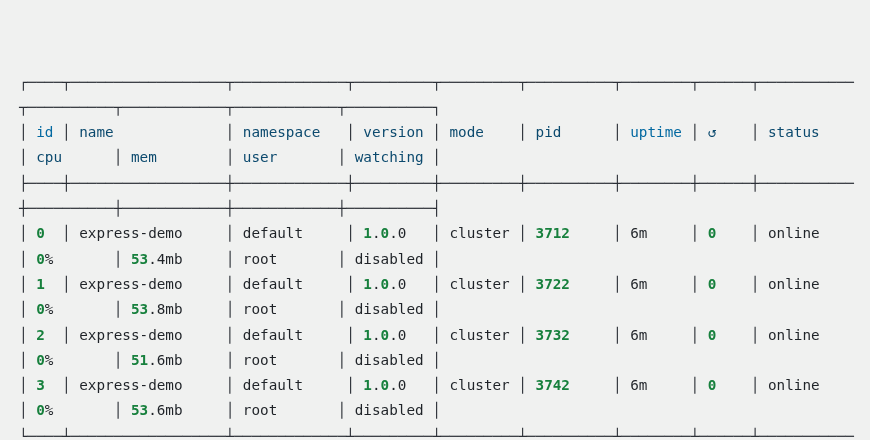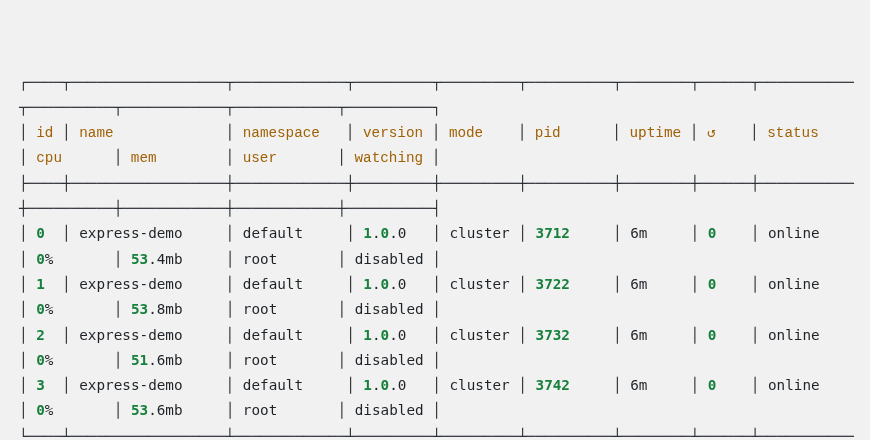--- a/index.html
+++ b/index.html
@@ -10,23 +10,23 @@
   }
   .terminal{
     padding:19px 0 0 19px;
     font-size:14.3px;
     line-height:25.3px;
     white-space:pre;
   }
   .term-line{height:25.3px;}
   
   .t{color:#2b2f36;}
-  .h{color:#a16207;font-family:Liberation Mono, monospace;}
+  .h{color:#0c4a6e;}
   .k{color:#1f2328;}
   .g{color:#17803d;font-weight:700;}
-  .r{color:#a16207;}
+  .r{color:#0369a1;}
 </style>
 </head>
 <body>
 
 <div class="terminal">
   <div id="pm2-table"><div class="term-line"><span class="t">┌────┬──────────────────┬─────────────┬─────────┬─────────┬──────────┬────────┬──────┬───────────</span></div><div class="term-line"><span class="t">┬──────────┬────────────┬────────────┬──────────┐</span></div><div class="term-line"><span class="t">│</span><span class="k"> </span><span class="r">id</span><span class="k"> </span><span class="t">│</span><span class="k"> </span><span class="h">name</span><span class="k">             </span><span class="t">│</span><span class="k"> </span><span class="h">namespace</span><span class="k">   </span><span class="t">│</span><span class="k"> </span><span class="h">version</span><span class="k"> </span><span class="t">│</span><span class="k"> </span><span class="h">mode</span><span class="k">    </span><span class="t">│</span><span class="k"> </span><span class="h">pid</span><span class="k">      </span><span class="t">│</span><span class="k"> </span><span class="r">uptime</span><span class="k"> </span><span class="t">│</span><span class="k"> </span><span class="h">↺</span><span class="k">    </span><span class="t">│</span><span class="k"> </span><span class="h">status</span><span class="k">    </span></div><div class="term-line"><span class="t">│</span><span class="k"> </span><span class="h">cpu</span><span class="k">      </span><span class="t">│</span><span class="k"> </span><span class="h">mem</span><span class="k">        </span><span class="t">│</span><span class="k"> </span><span class="h">user</span><span class="k">       </span><span class="t">│</span><span class="k"> </span><span class="h">watching</span><span class="k"> </span><span class="t">│</span></div><div class="term-line"><span class="t">├────┼──────────────────┼─────────────┼─────────┼─────────┼──────────┼────────┼──────┼───────────</span></div><div class="term-line"><span class="t">┼──────────┼────────────┼────────────┼──────────┤</span></div><div class="term-line"><span class="t">│</span><span class="k"> </span><span class="g">0</span><span class="k">  </span><span class="t">│</span><span class="k"> </span><span class="k">express-demo</span><span class="k">     </span><span class="t">│</span><span class="k"> </span><span class="k">default</span><span class="k">     </span><span class="t">│</span><span class="k"> </span><span class="g">1</span><span class="k">.</span><span class="g">0</span><span class="k">.</span><span class="k">0</span><span class="k">   </span><span class="t">│</span><span class="k"> </span><span class="k">cluster</span><span class="k"> </span><span class="t">│</span><span class="k"> </span><span class="g">3712</span><span class="k">     </span><span class="t">│</span><span class="k"> </span><span class="k">6m</span><span class="k">     </span><span class="t">│</span><span class="k"> </span><span class="g">0</span><span class="k">    </span><span class="t">│</span><span class="k"> </span><span class="k">online</span><span class="k">    </span></div><div class="term-line"><span class="t">│</span><span class="k"> </span><span class="g">0</span><span class="k">%</span><span class="k">       </span><span class="t">│</span><span class="k"> </span><span class="g">53</span><span class="k">.4mb</span><span class="k">     </span><span class="t">│</span><span class="k"> </span><span class="k">root</span><span class="k">       </span><span class="t">│</span><span class="k"> </span><span class="k">disabled</span><span class="k"> </span><span class="t">│</span></div><div class="term-line"><span class="t">│</span><span class="k"> </span><span class="g">1</span><span class="k">  </span><span class="t">│</span><span class="k"> </span><span class="k">express-demo</span><span class="k">     </span><span class="t">│</span><span class="k"> </span><span class="k">default</span><span class="k">     </span><span class="t">│</span><span class="k"> </span><span class="g">1</span><span class="k">.</span><span class="g">0</span><span class="k">.</span><span class="k">0</span><span class="k">   </span><span class="t">│</span><span class="k"> </span><span class="k">cluster</span><span class="k"> </span><span class="t">│</span><span class="k"> </span><span class="g">3722</span><span class="k">     </span><span class="t">│</span><span class="k"> </span><span class="k">6m</span><span class="k">     </span><span class="t">│</span><span class="k"> </span><span class="g">0</span><span class="k">    </span><span class="t">│</span><span class="k"> </span><span class="k">online</span><span class="k">    </span></div><div class="term-line"><span class="t">│</span><span class="k"> </span><span class="g">0</span><span class="k">%</span><span class="k">       </span><span class="t">│</span><span class="k"> </span><span class="g">53</span><span class="k">.8mb</span><span class="k">     </span><span class="t">│</span><span class="k"> </span><span class="k">root</span><span class="k">       </span><span class="t">│</span><span class="k"> </span><span class="k">disabled</span><span class="k"> </span><span class="t">│</span></div><div class="term-line"><span class="t">│</span><span class="k"> </span><span class="g">2</span><span class="k">  </span><span class="t">│</span><span class="k"> </span><span class="k">express-demo</span><span class="k">     </span><span class="t">│</span><span class="k"> </span><span class="k">default</span><span class="k">     </span><span class="t">│</span><span class="k"> </span><span class="g">1</span><span class="k">.</span><span class="g">0</span><span class="k">.</span><span class="k">0</span><span class="k">   </span><span class="t">│</span><span class="k"> </span><span class="k">cluster</span><span class="k"> </span><span class="t">│</span><span class="k"> </span><span class="g">3732</span><span class="k">     </span><span class="t">│</span><span class="k"> </span><span class="k">6m</span><span class="k">     </span><span class="t">│</span><span class="k"> </span><span class="g">0</span><span class="k">    </span><span class="t">│</span><span class="k"> </span><span class="k">online</span><span class="k">    </span></div><div class="term-line"><span class="t">│</span><span class="k"> </span><span class="g">0</span><span class="k">%</span><span class="k">       </span><span class="t">│</span><span class="k"> </span><span class="g">51</span><span class="k">.6mb</span><span class="k">     </span><span class="t">│</span><span class="k"> </span><span class="k">root</span><span class="k">       </span><span class="t">│</span><span class="k"> </span><span class="k">disabled</span><span class="k"> </span><span class="t">│</span></div><div class="term-line"><span class="t">│</span><span class="k"> </span><span class="g">3</span><span class="k">  </span><span class="t">│</span><span class="k"> </span><span class="k">express-demo</span><span class="k">     </span><span class="t">│</span><span class="k"> </span><span class="k">default</span><span class="k">     </span><span class="t">│</span><span class="k"> </span><span class="g">1</span><span class="k">.</span><span class="g">0</span><span class="k">.</span><span class="k">0</span><span class="k">   </span><span class="t">│</span><span class="k"> </span><span class="k">cluster</span><span class="k"> </span><span class="t">│</span><span class="k"> </span><span class="g">3742</span><span class="k">     </span><span class="t">│</span><span class="k"> </span><span class="k">6m</span><span class="k">     </span><span class="t">│</span><span class="k"> </span><span class="g">0</span><span class="k">    </span><span class="t">│</span><span class="k"> </span><span class="k">online</span><span class="k">    </span></div><div class="term-line"><span class="t">│</span><span class="k"> </span><span class="g">0</span><span class="k">%</span><span class="k">       </span><span class="t">│</span><span class="k"> </span><span class="g">53</span><span class="k">.6mb</span><span class="k">     </span><span class="t">│</span><span class="k"> </span><span class="k">root</span><span class="k">       </span><span class="t">│</span><span class="k"> </span><span class="k">disabled</span><span class="k"> </span><span class="t">│</span></div><div class="term-line"><span class="t">└────┴──────────────────┴─────────────┴─────────┴─────────┴──────────┴────────┴──────┴───────────</span></div></div>
 </div>
 
 </body></html>

